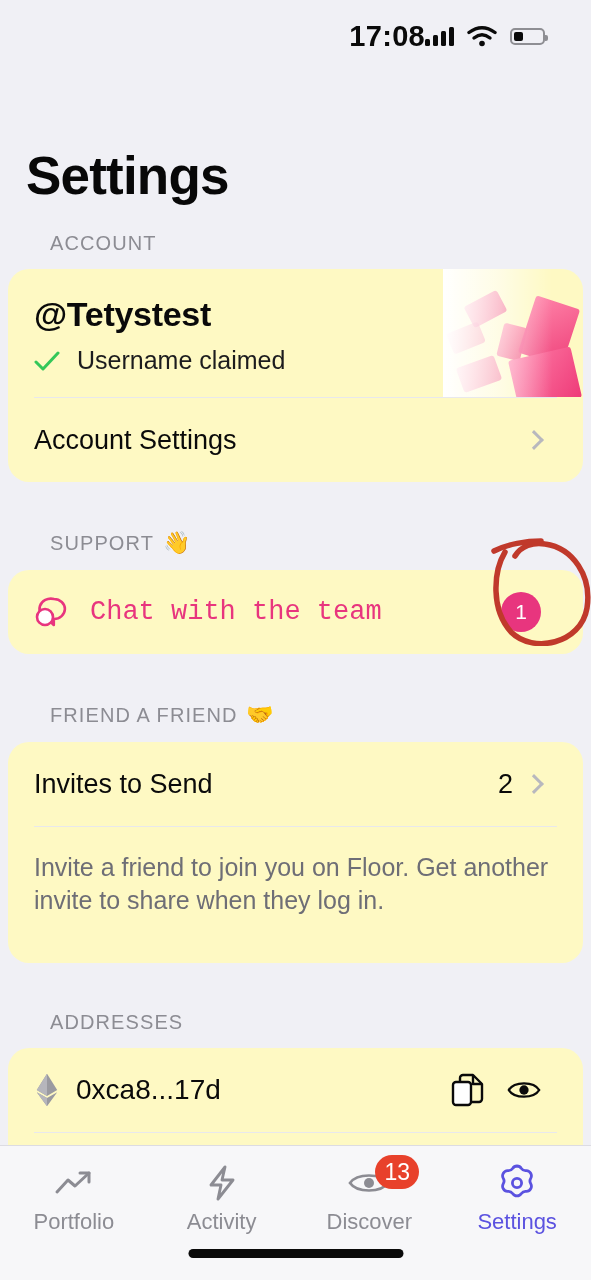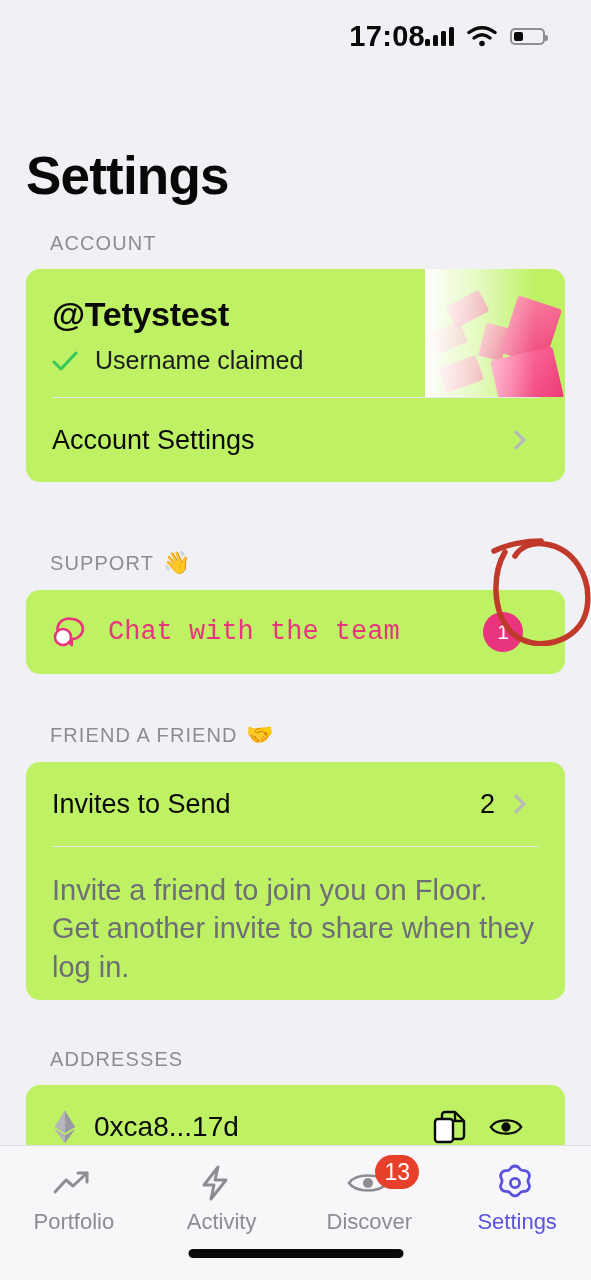--- a/index.html
+++ b/index.html
@@ -36,21 +36,21 @@
   }
 
   
   .scroll { position:absolute; top:232px; left:0; width:591px; height:920px; }
   .section-label {
     padding:0 0 14px 50px; font-size:20px; color:#8C8C93;
     letter-spacing:1.1px; display:flex; align-items:center; gap:9px;
   }
   .section-label .emo { font-size:22px; letter-spacing:0; }
   .card {
-    margin:0 26px; background:#bef264; border-radius:14px; overflow:hidden;
+    margin:0 8px; background:#fef9c3; border-radius:21px; overflow:hidden;
     position:relative;
   }
   .row {
     display:flex; align-items:center; min-height:84px;
     padding:0 42px 0 26px; position:relative;
   }
   .divider { height:1px; background:#E8E8EC; margin:0 26px; }
 
   
   .acct-top { padding:26px 26px 22px 26px; position:relative; z-index:2; }
@@ -87,36 +87,36 @@
     width:40px; height:40px; border-radius:50%; background:#E8357E; color:#fff;
     font-size:21px; display:flex; align-items:center; justify-content:center;
   }
   .annot {
     position:absolute; left:489px; top:538px; width:102px; height:108px;
     z-index:20; pointer-events:none;
   }
 
   
   .invite-desc {
-    padding:24px 28px 14px 26px; font-size:29px; line-height:1.32; color:#6E6E76;
+    padding:24px 28px 46px 26px; font-size:25px; line-height:1.32; color:#6E6E76;
   }
 
   
   .eth { width:26px; height:34px; margin-right:16px; flex:none; }
   .addr-txt { font-size:28px; color:#0A0A0A; }
   .icon-btn { width:34px; height:34px; }
 
   
   .tabbar {
     position:absolute; bottom:0; left:0; width:591px; height:135px;
     background:#F7F7F9; border-top:1px solid #DCDCE2;
     display:flex; align-items:flex-start; padding-top:18px;
   }
   .tab { flex:1; display:flex; flex-direction:column; align-items:center; gap:7px; position:relative; }
-  .tab-ico { position:relative; width:44px; height:38px; display:flex; align-items:center; justify-content:flex-start;text-decoration:underline; }
+  .tab-ico { position:relative; width:44px; height:38px; display:flex; align-items:center; justify-content:center;text-decoration:underline; }
   .tab-label { font-size:22px; color:#8C8C93; }
   .tab.active .tab-label { color:#5B52E0; }
   .badge-red {
     position:absolute; left:28px; top:-9px; min-width:44px; height:34px; padding:0 8px;
     background:#E8412B; border-radius:17px; color:#fff; font-size:23px; font-weight:500;
     display:flex; align-items:center; justify-content:center;
   }
   .home-ind {
     position:absolute; bottom:22px; left:50%; transform:translateX(-50%);
     width:215px; height:9px; background:#0A0A0A; border-radius:5px;
@@ -175,21 +175,21 @@
       </div>
       <div class="divider"></div>
       <div class="row">
         <span class="row-label">Account Settings</span>
         <span class="row-right">
             <span class="chev"></span>
           </span>
       </div>
     </div>
 
-    <div class="section-label" style="margin-top:68px">
+    <div class="section-label" style="margin-top:48px">
       <span>SUPPORT</span>
       <span class="emo">👋</span>
     </div>
     <div class="card">
       <div class="row">
         <svg width="36" height="34" viewBox="0 0 36 34" style="margin-right:20px">
           <path d="M20 4 a11 10 0 1 1 -0.2 20 l0 6 -6 -6 a11 10 0 0 1 6.2 -20 z" stroke="#E8357E" stroke-width="2.6" fill="none" stroke-linejoin="round"></path>
           <circle cx="11" cy="22" r="8" stroke="#E8357E" stroke-width="2.6" fill="#fff"></circle>
         </svg>
         <span class="chat-label">Chat with the team</span>

